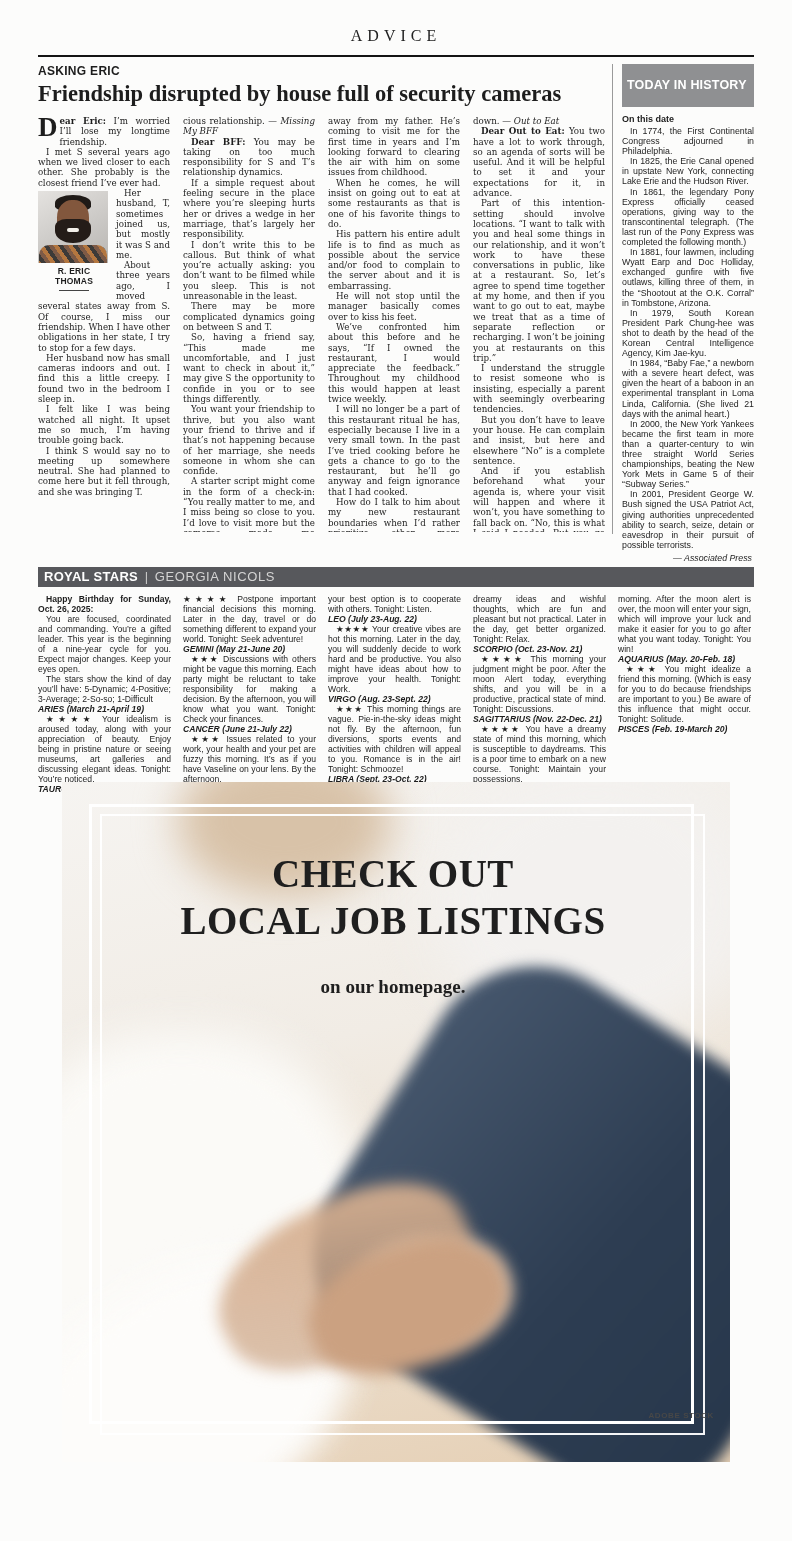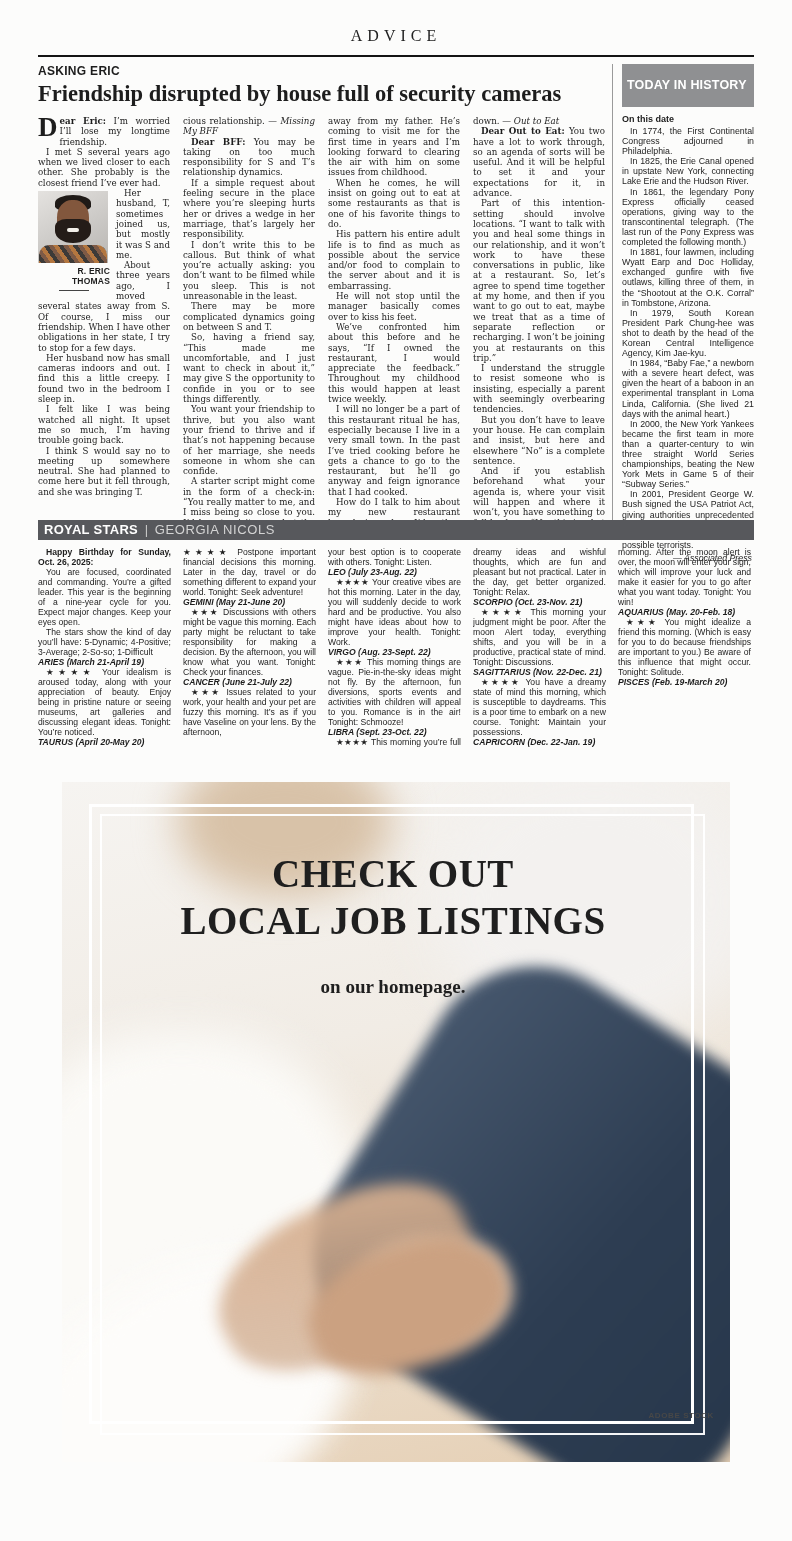--- a/index.html
+++ b/index.html
@@ -24,35 +24,35 @@
   .author-block { float:left; width:72px; margin:3px 6px 2px 0; }
   .author-photo { width:70px; height:72px; position:relative; overflow:hidden;
       background:linear-gradient(150deg,#e4e2df 0%,#c9c7c4 60%,#b9b6b2 100%); }
   .ap-head { position:absolute; left:19px; top:9px; width:32px; height:38px; background:#82573d; border-radius:46% 46% 42% 42%; }
   .ap-hair { position:absolute; left:17px; top:4px; width:36px; height:16px; background:#1f1a17; border-radius:50% 50% 30% 30%; }
   .ap-beard { position:absolute; left:17px; top:28px; width:36px; height:24px; background:#241c18; border-radius:35% 35% 55% 55%; }
   .ap-mouth { position:absolute; left:29px; top:37px; width:12px; height:4px; background:#f2efe9; border-radius:2px; }
   .ap-shirt { position:absolute; left:1px; bottom:-4px; width:68px; height:22px; border-radius:10px 10px 0 0;
       background:repeating-linear-gradient(55deg,#b3763f 0 4px,#3c3a38 4px 8px,#7d5a46 8px 12px); }
   .author-name { font-family:"Liberation Sans",sans-serif; font-weight:bold; font-size:8.5px; line-height:10px;
-      text-align:right; margin-top:3px; letter-spacing:.2px; }
+      text-align:center; margin-top:3px; letter-spacing:.2px; }
   .author-rule { width:30px; height:1px; background:#444; margin:4px auto 0 auto; }
 
   
   .divider-v { position:absolute; left:612px; top:64px; width:1px; height:470px; background:#9a9a9a; }
   .history { position:absolute; left:622px; top:64px; width:132px; font-family:"Liberation Sans",sans-serif; }
   .history-bar { background:#8f9092; color:#fff; font-weight:bold; font-size:12.5px; line-height:17px;
       padding:13px 5px; letter-spacing:.2px; }
   .history-subhead { font-weight:bold; font-size:9px; margin:7px 0 2px 0; }
   .history-body { font-size:8.8px; line-height:10.1px; text-align:justify; }
   .history-body p { margin:0; text-indent:8px; }
   .history-credit { font-size:8.8px; font-style:italic; text-align:right; margin-top:3px; padding-right:2px; }
 
   
-  .stars { position:absolute; left:38px; top:520px; width:716px; }
+  .stars { position:absolute; left:38px; top:567px; width:716px; }
   .stars-bar { background:#57585c; color:#fff; font-family:"Liberation Sans",sans-serif;
       font-size:13px; line-height:18px; padding:1px 6px; }
   .stars-title { font-weight:bold; letter-spacing:.3px; }
   .stars-sep { color:#c9c9c9; margin:0 3px; }
   .stars-byline { color:#d4d4d4; letter-spacing:.6px; }
   .stars-cols { display:flex; gap:12px; margin-top:7px; height:200px; overflow:hidden;
       font-family:"Liberation Sans",sans-serif; }
   .scol { width:133px; font-size:8.6px; line-height:10px; text-align:justify; overflow:hidden; }
   .scol p { margin:0; text-indent:8px; }
   .scol p.it-h { text-indent:0; text-align:left; font-weight:bold;font-style:italic; }

